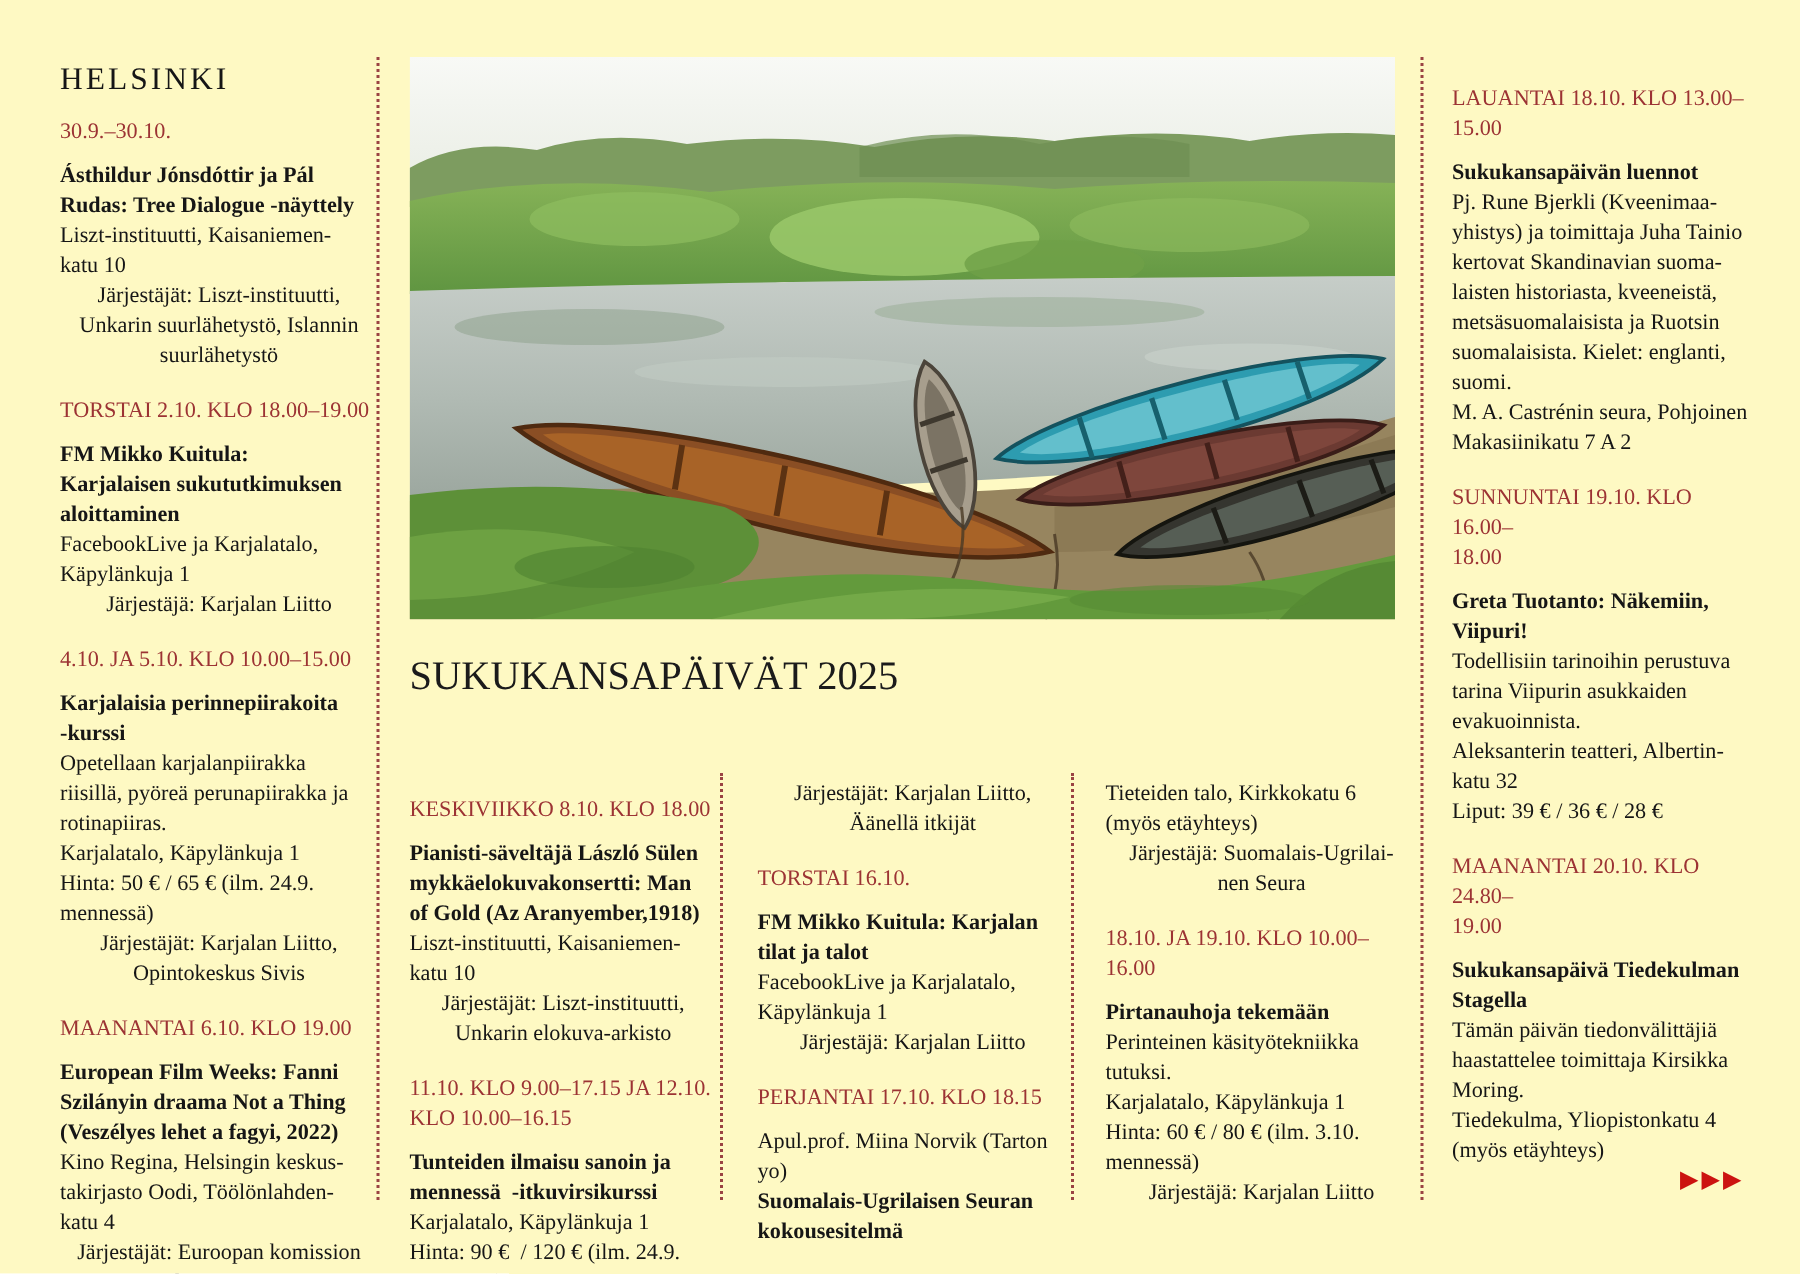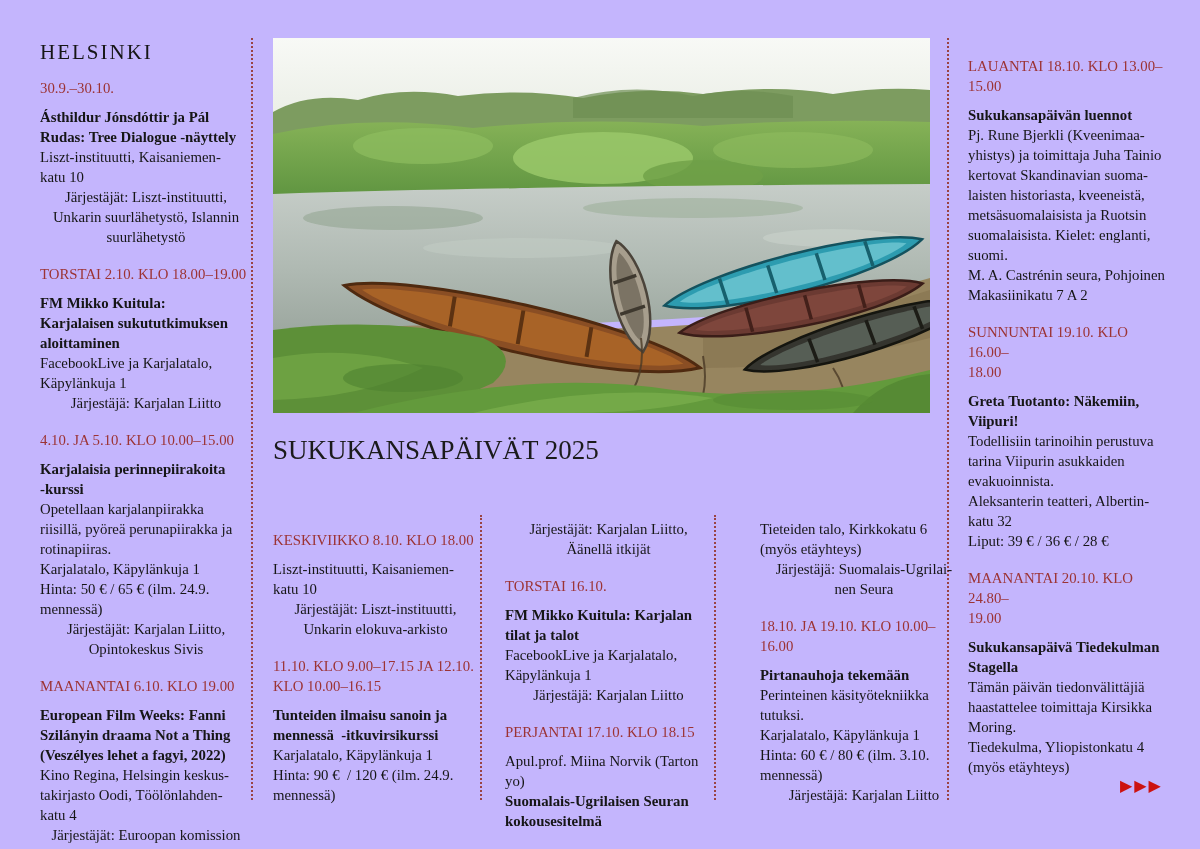--- a/index.html
+++ b/index.html
@@ -1,25 +1,25 @@
 <!DOCTYPE html>
 <html><head>
 <meta charset="utf-8">
 <style>
   html,body{margin:0;padding:0;background:#ffffff;}
   .page{
-    position:relative;width:1200px;height:849px;background:#c4b5fd;
+    position:relative;width:1200px;height:849px;background:#fef9c3;
     font-family:"Liberation Serif","DejaVu Serif",serif;color:#161616;overflow:hidden;
   }
   
   .col{position:absolute;font-size:14.8px;line-height:20px;}
   .col-left{left:40px;top:42px;width:212px;}
   .col-2{left:273px;top:519px;width:205px;}
   .col-3{left:505px;top:519px;width:207px;}
-  .col-4{left:737px;top:519px;width:208px;margin-left:23px;}
+  .col-4{left:737px;top:519px;width:208px;}
   .col-right{left:968px;top:45px;width:195px;}
   .city{font-size:21px;font-weight:normal;letter-spacing:2px;margin:0 0 16px 0;}
   .blk{white-space:pre;margin:0;}
   .blk-date{color:#9c3334;margin:17px 0 9px 0;white-space:pre-line;width:100%;}
   .blocks > .blk-date:first-child{margin-top:11px;}
   .blk-title{font-weight:bold;}
   .blk-italic{text-align:center;}
   
   .vdiv{position:absolute;width:0;border-left:2px dotted #9a4343;}
   .vdiv-a{left:251px;top:38px;height:762px;}
@@ -167,20 +167,23 @@
       <ellipse cx="130" cy="340" rx="60" ry="14" fill="#4e8230" opacity="0.6"></ellipse>
       <ellipse cx="520" cy="362" rx="80" ry="10" fill="#578c33" opacity="0.6"></ellipse>
     </svg>
   </div>
 
   <div class="main-title">SUKUKANSAPÄIVÄT 2025</div>
 
   <div class="col col-2">
     <div class="blocks">
         <div class="blk blk-date">KESKIVIIKKO 8.10. KLO 18.00</div>
+        <div class="blk blk-title">Pianisti-säveltäjä László Sülen
+mykkäelokuvakonsertti: Man
+of Gold (Az Aranyember,1918)</div>
         <div class="blk blk-text">Liszt-instituutti, Kaisaniemen-
 katu 10</div>
         <div class="blk blk-italic">Järjestäjät: Liszt-instituutti,
 Unkarin elokuva-arkisto</div>
         <div class="blk blk-date">11.10. KLO 9.00–17.15 JA 12.10.
 KLO 10.00–16.15</div>
         <div class="blk blk-title">Tunteiden ilmaisu sanoin ja
 mennessä  -itkuvirsikurssi</div>
         <div class="blk blk-text">Karjalatalo, Käpylänkuja 1
 Hinta: 90 €  / 120 € (ilm. 24.9.

